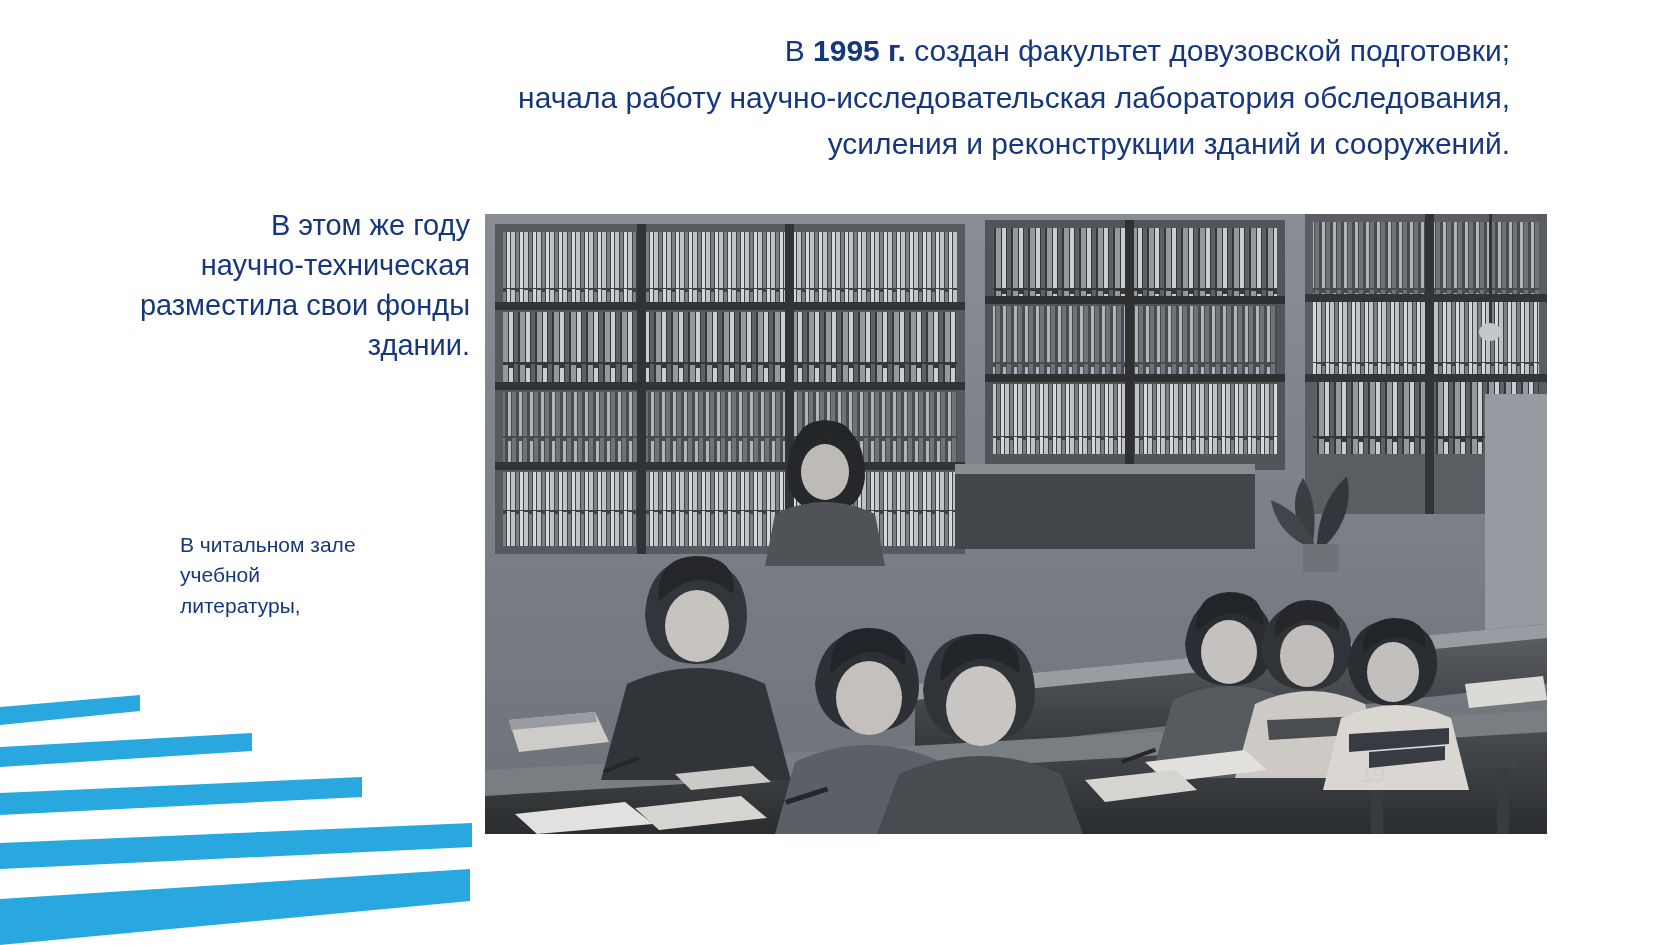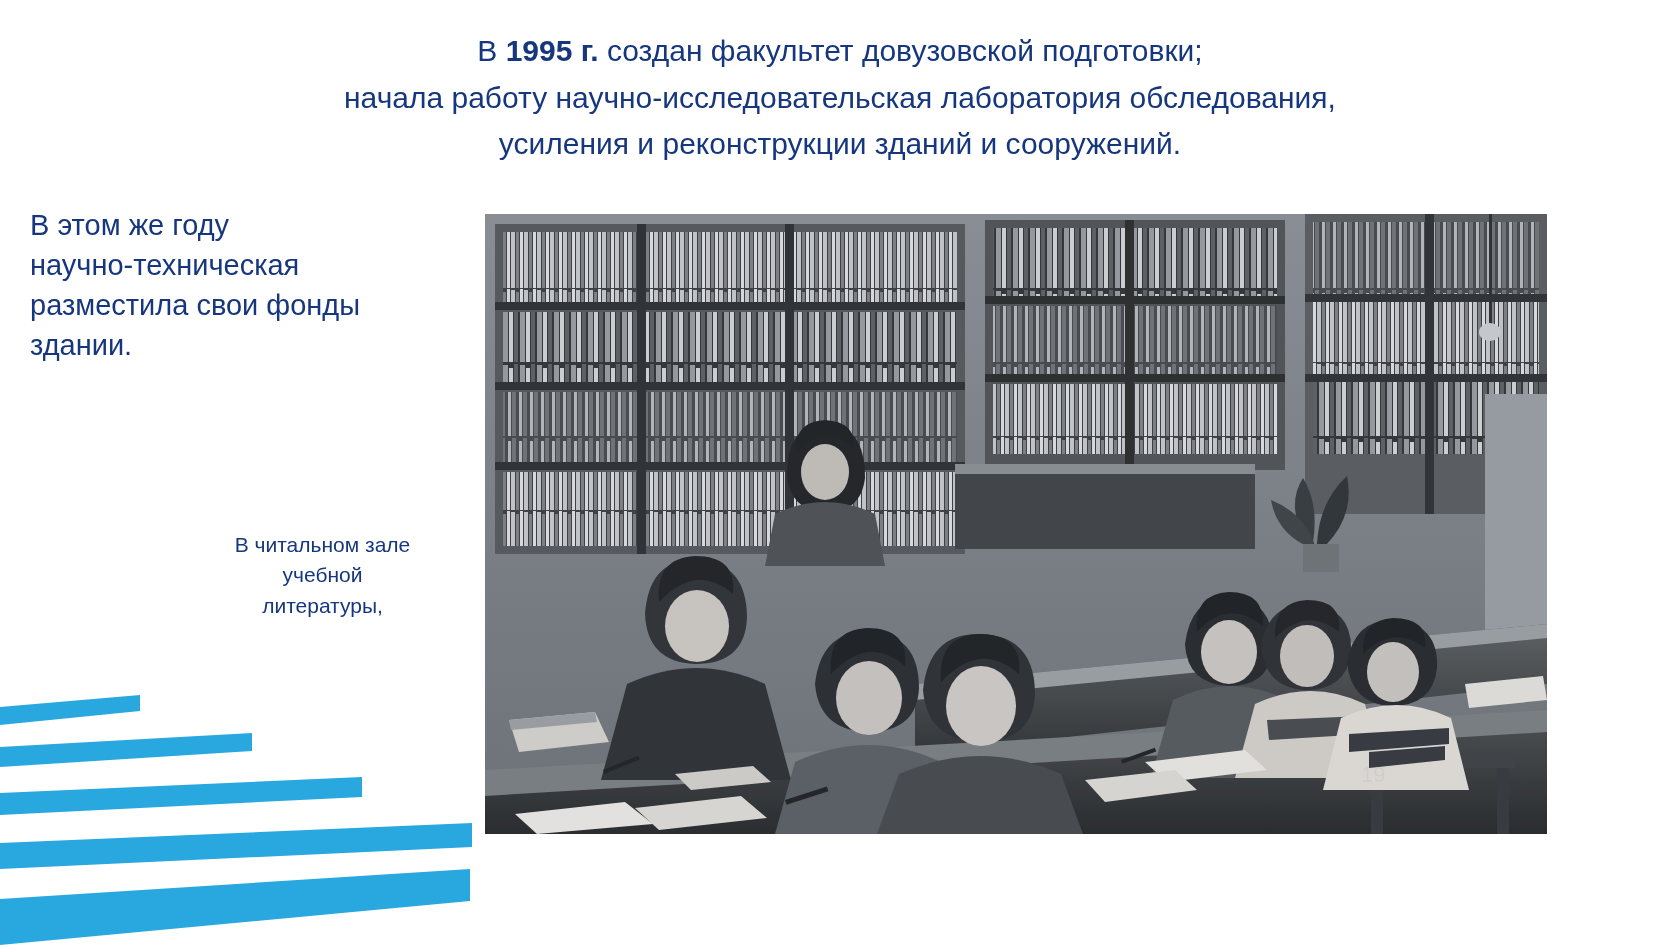--- a/index.html
+++ b/index.html
@@ -15,47 +15,48 @@
     font-family: "Liberation Sans", sans-serif;
     color: #1a3a8f;
   }
 
   
   .heading {
     position: absolute;
     left: 170px;
     top: 28px;
     width: 1340px;
-    text-align: center;
+    text-align: right;
     font-size: 30px;
     line-height: 1.55;
     color: #16377d;
   }
   .heading .line { display: block; white-space: pre; }
   .heading b { font-weight: bold; }
 
   
   .left-text {
     position: absolute;
     left: 30px;
     top: 205px;
     width: 440px;
     font-size: 29px;
     line-height: 1.38;
     color: #16377d;
+    text-align: right;
   }
   .left-text .line { display: block; }
 
   
   .caption {
     position: absolute;
     left: 180px;
     top: 530px;
     width: 285px;
-    text-align: center;
+    text-align: left;
     font-size: 21px;
     line-height: 1.45;
     color: #16377d;
   }
   .caption .line { display: block; }
   .caption .year {
     display: block;
     margin-top: 28px;
   }
 

